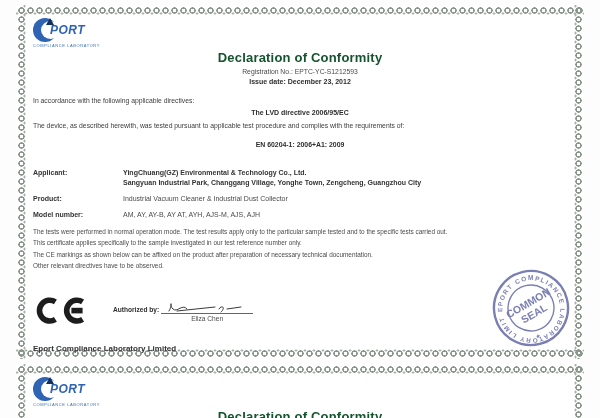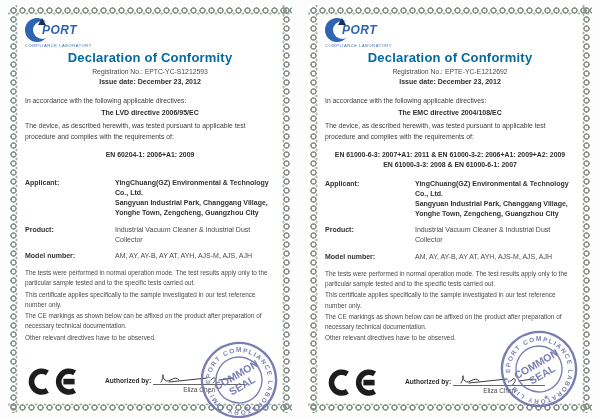--- a/index.html
+++ b/index.html
@@ -1,21 +1,22 @@
 <!DOCTYPE html>
 <html><head>
 <meta charset="utf-8">
 <style>
   html,body { margin:0; padding:0; background:#fdfdfd; }
   * { box-sizing:border-box; }
   .page {
     width:600px; height:418px;
-    display:flex; gap:16px; padding:5px 8px;
+    display:flex; gap:5px; padding:5px 16px;
     font-family:"Liberation Sans", sans-serif;
     overflow:hidden;
+    flex-direction:column;
   }
   .cert {
     position:relative; flex:1; background:#fff;
   }
   
   .chain {
     position:absolute; inset:0; pointer-events:none;
     --ring: radial-gradient(circle, rgba(0,0,0,0) 1.5px, #8b978d 1.8px, #8b978d 3px, rgba(0,0,0,0) 3.4px);
     --dot:  radial-gradient(circle, #9aa59c 0.9px, rgba(0,0,0,0) 1.3px);
     background-image: var(--ring),var(--ring),var(--ring),var(--ring),
@@ -34,21 +35,21 @@
   .logo-mark { position:relative; width:24px; height:24px; flex:0 0 24px; }
   .logo-mark .disc { position:absolute; inset:0; border-radius:50%; background:#2f63b4; }
   .logo-mark .cut  { position:absolute; left:8px; top:3px; width:19px; height:18px; border-radius:50%; background:#fff; }
   .logo-mark .tri  { position:absolute; left:13px; top:0; width:0; height:0;
                      border-left:4px solid transparent; border-right:4px solid transparent;
                      border-bottom:7px solid #14305e; z-index:3; }
   .logo-word { position:relative; z-index:2; margin-left:-7px; font-weight:bold; font-style:italic;
                font-size:12px; color:#2f63b4; letter-spacing:0.5px; }
   .logo-caption { font-size:4px; color:#3a6cb5; letter-spacing:0.6px; margin-top:1px; white-space:nowrap; }
 
-  .title { text-align:center; font-weight:bold; font-size:13px; color:#0369a1; margin-top:2px; letter-spacing:0.2px; }
+  .title { text-align:center; font-weight:bold; font-size:13px; color:#14532d; margin-top:2px; letter-spacing:0.2px; }
   .reg   { text-align:center; font-size:6.8px; color:#4a4a4a; margin-top:3px; }
   .issue { text-align:center; font-size:7px; font-weight:bold; color:#2e2e2e; margin-top:3px; }
 
   .intro { font-size:6.8px; color:#3c3c3c; margin-top:12px; }
   .directive { text-align:center; font-weight:bold; font-size:7px; color:#2d2d2d; margin-top:5px; }
   .statement { font-size:6.8px; color:#3c3c3c; margin-top:5px; line-height:1.55; }
   .standards { margin-top:8px; min-height:20px; }
   .std-line { text-align:center; font-weight:bold; font-size:6.9px; color:#2d2d2d; line-height:1.5; }
 
   .fields { margin-top:8px; }

